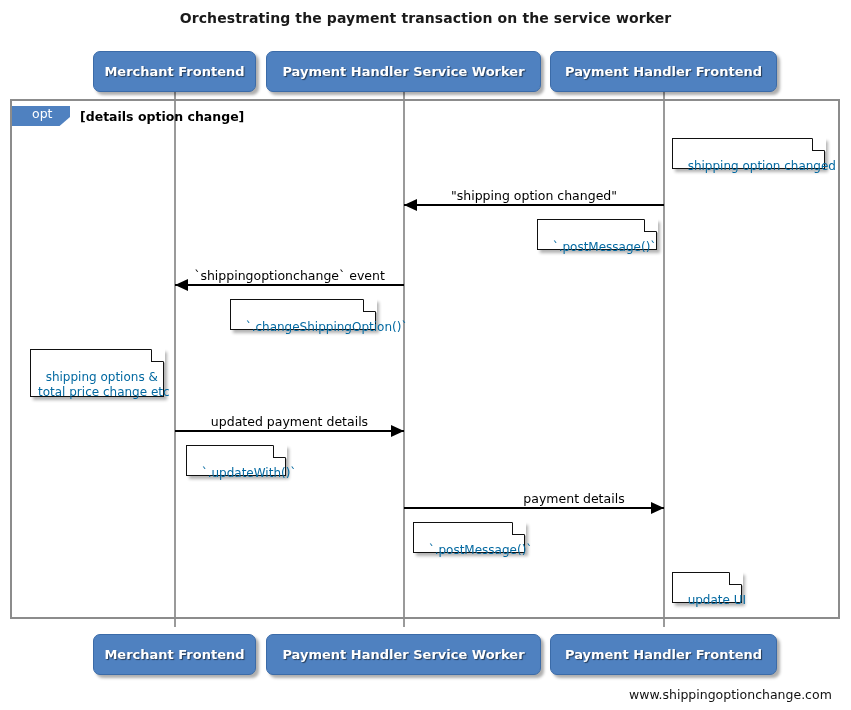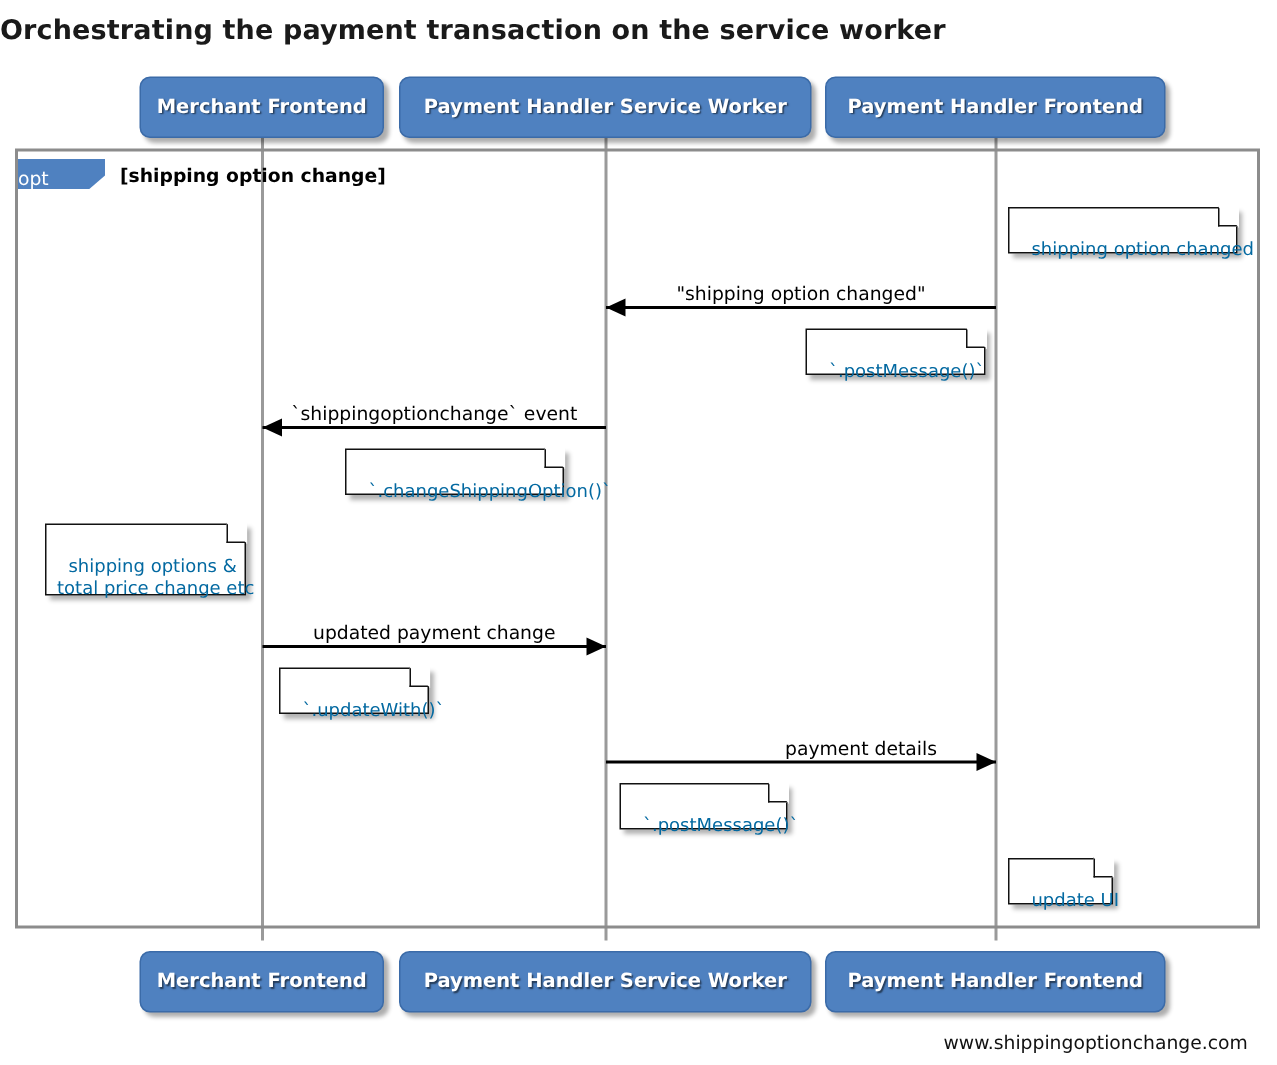--- a/index.html
+++ b/index.html
@@ -15,22 +15,22 @@
     overflow: hidden;
     color: #000;
   }
 
   
   .diagram-title {
     position: absolute;
     left: 0;
     top: 10px;
     width: 851px;
-    text-align: left;
-    font-size: 18px;
+    text-align: center;
+    font-size: 14px;
     font-weight: bold;
     color: #1a1a1a;
     letter-spacing: 0.1px;
     white-space: nowrap;
   }
 
   
   .participant {
     position: absolute;
     height: 41px;
@@ -65,22 +65,22 @@
     background: transparent;
   }
   .fragment-tab {
     position: absolute;
     height: 20px;
     background: #4f81c0;
     color: #ffffff;
     font-size: 12.5px;
     font-weight: normal;
     display: flex;
-    align-items: flex-end;
-    padding-left: 0;
+    align-items: flex-start;
+    padding-left: 20px;
     box-sizing: border-box;
     
     clip-path: polygon(0 0, 100% 0, 100% 55%, 82% 100%, 0 100%);
   }
   .fragment-guard {
     position: absolute;
     font-size: 12.5px;
     font-weight: bold;
     color: #000;
     white-space: nowrap;
@@ -163,21 +163,21 @@
 <div class="diagram-title">Orchestrating the payment transaction on the service worker</div>
 
 <div class="lifeline" style="left:174px; top:92px; height:535px;"></div>
 <div class="lifeline" style="left:403px; top:92px; height:535px;"></div>
 <div class="lifeline" style="left:663px; top:92px; height:535px;"></div>
 
 <div class="fragment" style="left:10px; top:99px; width:830px; height:520px;"></div>
 <div class="fragment-tab" style="left:12px; top:106px; width:58px;">
   <span>opt</span>
 </div>
-<div class="fragment-guard" style="left:80px; top:109px;">[shipping option change]</div>
+<div class="fragment-guard" style="left:80px; top:109px;">[details option change]</div>
 
 <div class="participant" style="left:93px; top:51px; width:163px;">
   <span>Merchant Frontend</span>
 </div>
 <div class="participant" style="left:266px; top:51px; width:275px;">
   <span>Payment Handler Service Worker</span>
 </div>
 <div class="participant" style="left:550px; top:51px; width:227px;">
   <span>Payment Handler Frontend</span>
 </div>
@@ -208,21 +208,21 @@
   <span class="fold"></span>
 </div>
 
 <div class="note" style="left:30px; top:349px; width:134px; height:48px;">
   <span>shipping options &amp;
 total price change etc</span>
   <span class="note-corner-mask"></span>
   <span class="fold"></span>
 </div>
 
-<div class="msg-label" style="left:175px; top:414px; width:229px;">updated payment change</div>
+<div class="msg-label" style="left:175px; top:414px; width:229px;">updated payment details</div>
 <div class="msg-line" style="left:175px; top:430px; width:229px;"></div>
 <div class="msg-head right" style="left:391px; top:425px;"></div>
 
 <div class="note" style="left:186px; top:445px; width:100px; height:31px;">
   <span>`.updateWith()`</span>
   <span class="note-corner-mask"></span>
   <span class="fold"></span>
 </div>
 
 <div class="msg-label" style="left:404px; top:491px; width:260px;padding-left:40px;">payment details</div>

